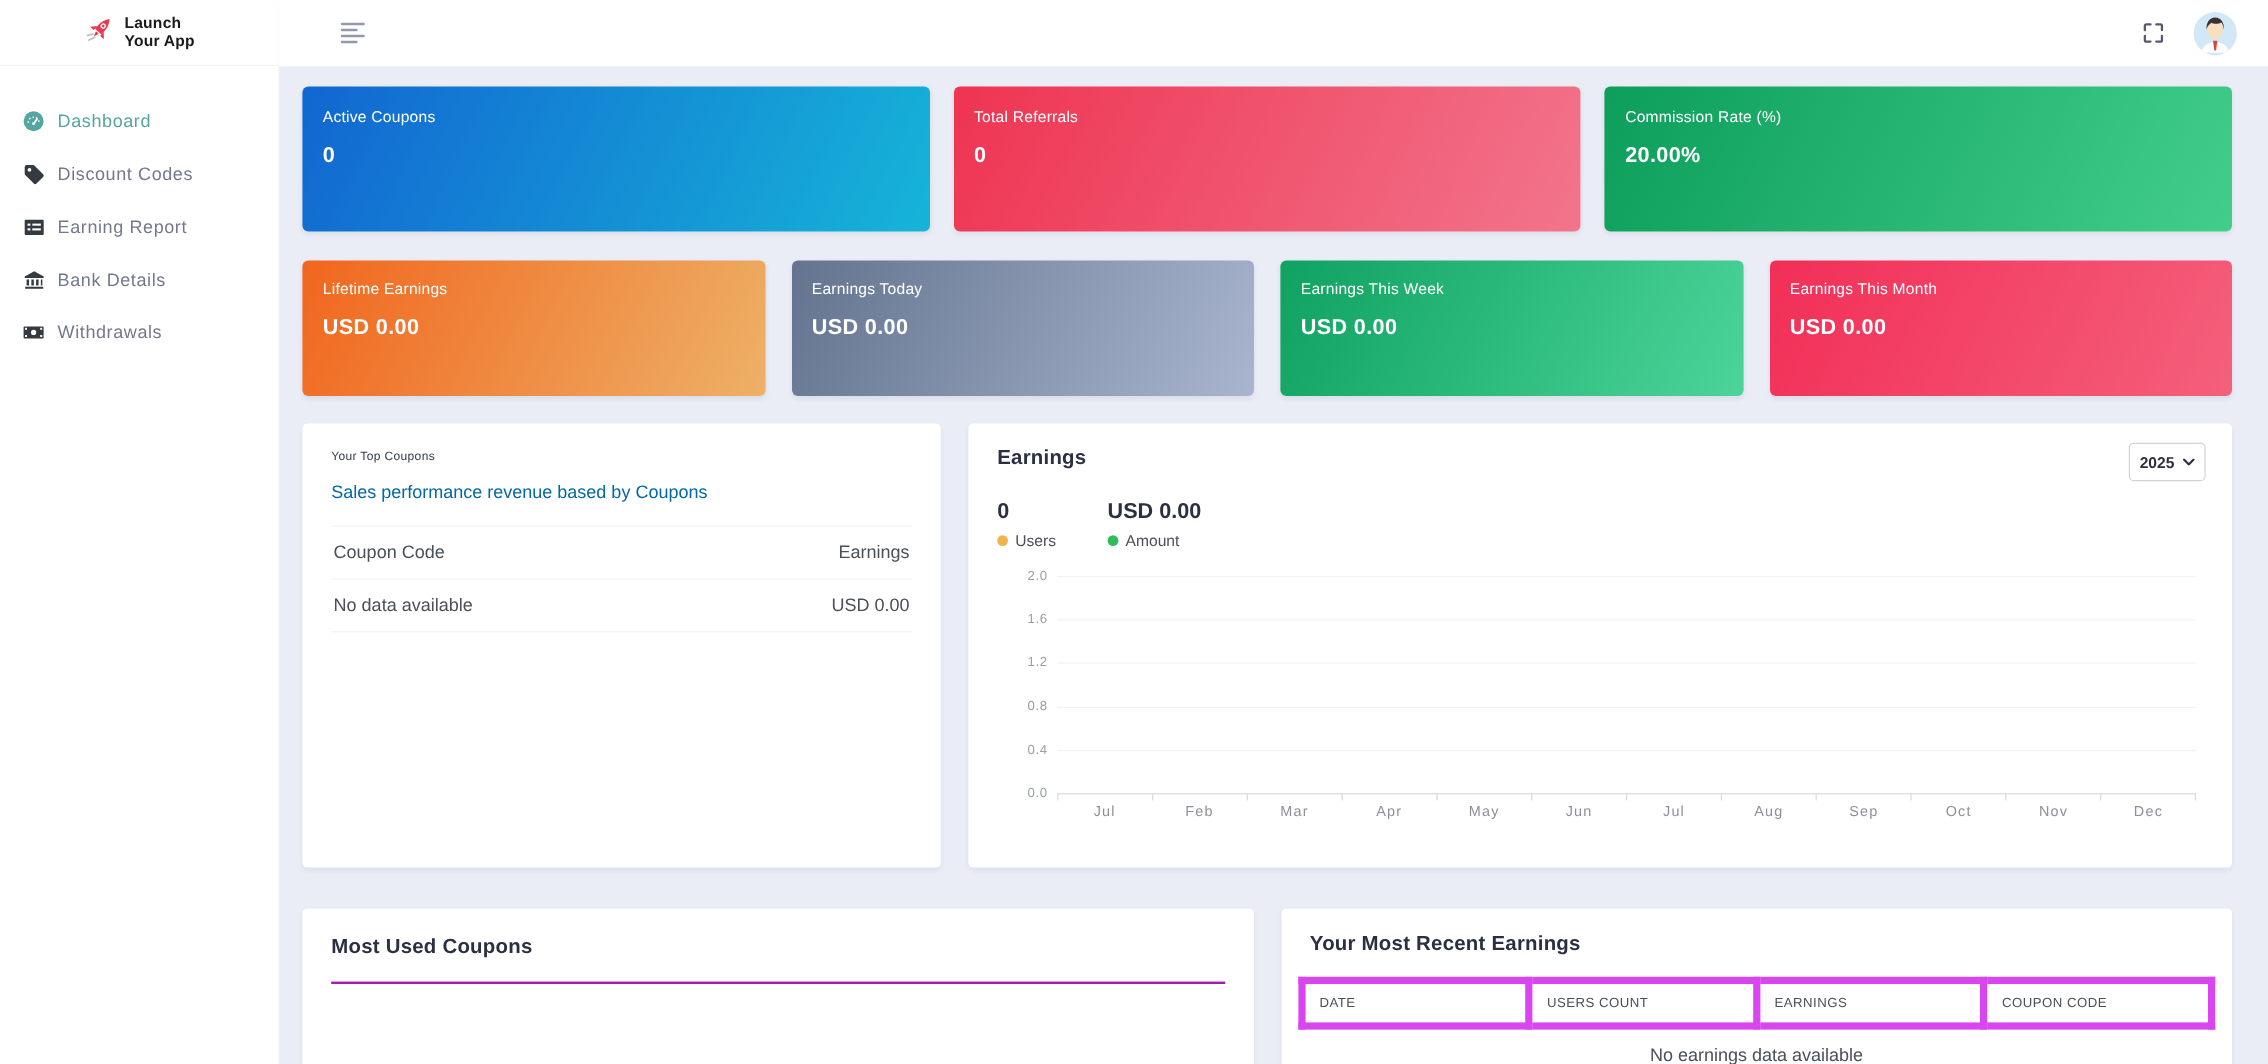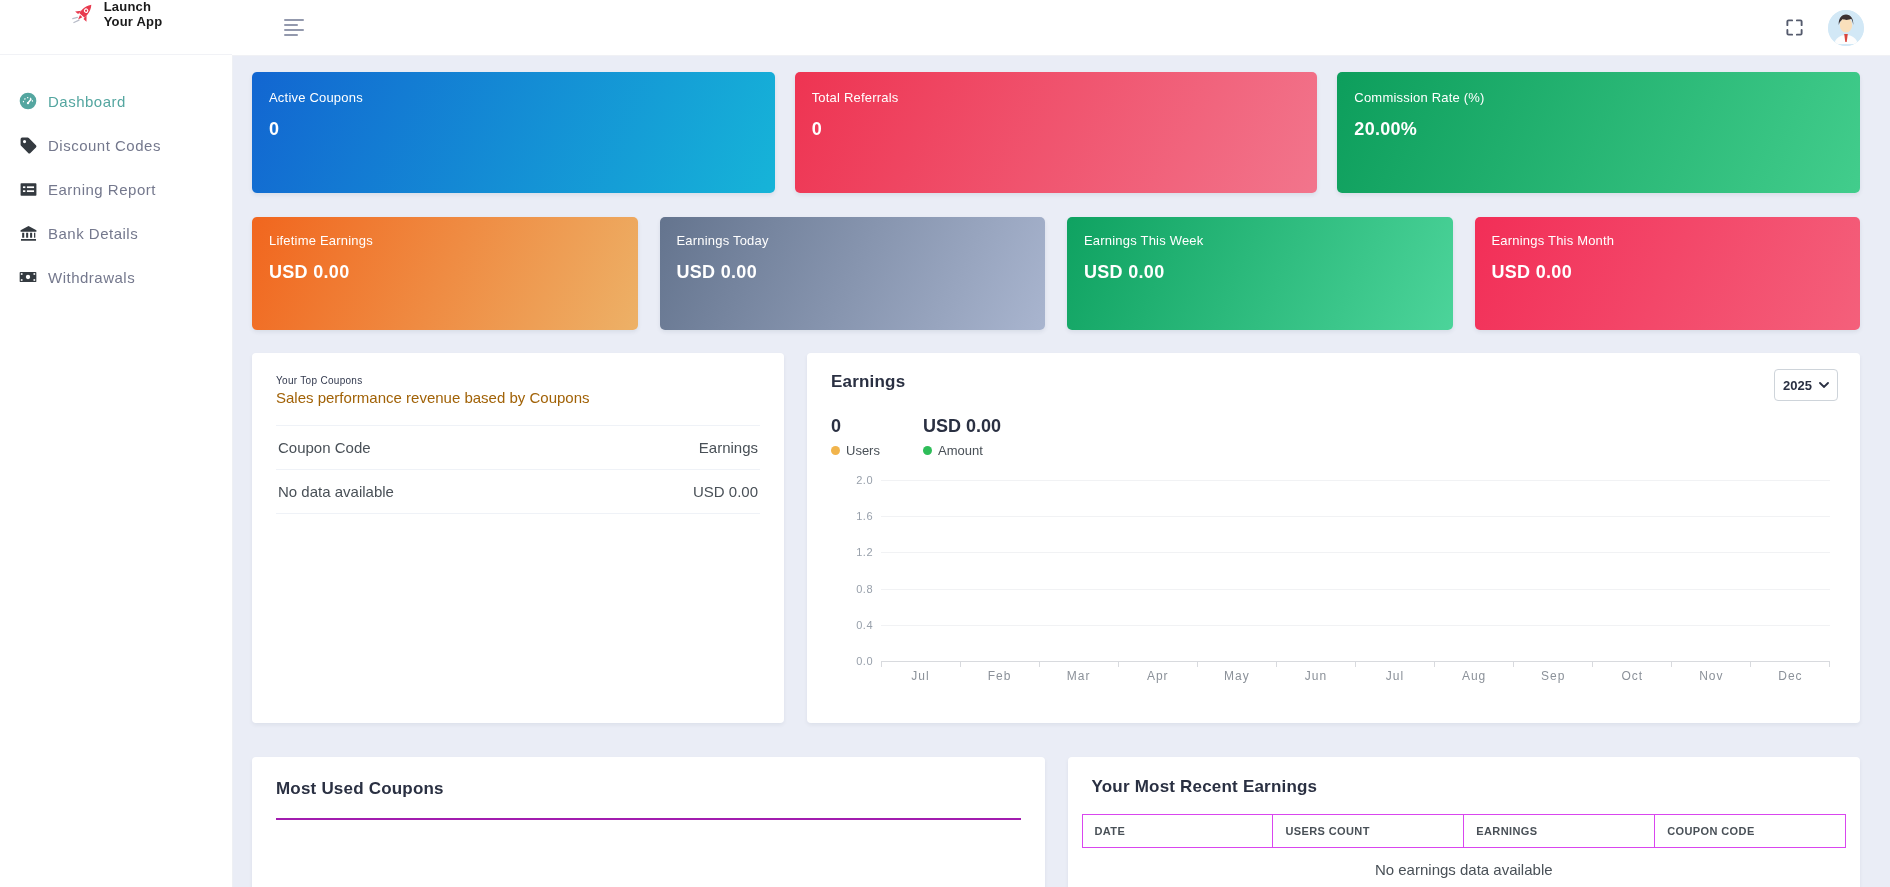--- a/index.html
+++ b/index.html
@@ -11,21 +11,21 @@
   }
   .app { display:flex; width:100%; height:100%; }
 
   
   .sidebar {
     width:232px; min-width:232px; background:#ffffff; height:100%;
     box-shadow:1px 0 0 #eef0f4;
     display:flex; flex-direction:column;
   }
   .logo {
-    height:55px; display:flex; align-items:flex-start; justify-content:center;
+    height:55px; display:flex; align-items:center; justify-content:center;
     gap:7px; border-bottom:1px solid #f1f2f6;
   }
   .logo-text { font-size:13px; font-weight:bold; color:#1a1a1a; line-height:1.15; letter-spacing:.2px; }
   .nav { padding-top:24px; }
   .nav-item {
     height:44px; display:flex; align-items:center; padding-left:17px;
     cursor:pointer;
   }
   .nav-item .nicon { width:22px; display:flex; justify-content:center; margin-right:9px; }
   .nav-item .nlabel { font-size:15px; color:#74788d; letter-spacing:.5px; }
@@ -67,21 +67,21 @@
   .g-slate  { background:linear-gradient(115deg,#64748e 0%,#a9b5cf 100%); }
   .g-green2 { background:linear-gradient(115deg,#0fa261 0%,#4cd49a 100%); }
   .g-red2   { background:linear-gradient(115deg,#f22e57 0%,#f4607b 100%); }
 
   
   .row3 { display:grid; grid-template-columns:532px 1fr; gap:23px; margin-top:23px; }
   .card { background:#fff; border-radius:4px; box-shadow:0 2px 4px rgba(15,34,58,.06); }
 
   .top-coupons { height:370px; padding:22px 24px 0 24px; }
   .tc-title { font-size:10px; font-weight:normal; color:#32394e; letter-spacing:.3px; }
-  .tc-subtitle { font-size:15px; color:#a16207; margin-top:3px; }
+  .tc-subtitle { font-size:15px; color:#0369a1; margin-top:16px; }
   .tc-table { width:100%; border-collapse:collapse; margin-top:19px; }
   .tc-table th, .tc-table td { font-size:15px; color:#495057; padding:13px 2px; text-align:left; }
   .tc-table th { font-weight:400; border-top:1px solid #eff2f7; border-bottom:1px solid #eff2f7; }
   .tc-table td { border-bottom:1px solid #eff2f7; }
   .tc-table .num { text-align:right; }
 
   .earnings-card { height:370px; padding:19px 24px 0 24px; position:relative; }
   .panel-title { font-size:17px; font-weight:bold; color:#2a3042; letter-spacing:.2px; }
   .year-select {
     position:absolute; top:16px; right:22px; width:64px; height:32px;
@@ -111,21 +111,21 @@
   
   .row4 { display:grid; grid-template-columns:1fr 1fr; gap:23px; margin-top:34px; }
   .row4 .card { height:220px; }
   .most-used { padding:22px 24px 0 24px; }
   .mu-head { padding-bottom:19px; border-bottom:2px solid #a21caf; }
 
   .recent-earnings { padding:20px 14px 0 14px; }
   .re-title { padding:0 10px 17px 10px; }
   .re-table { width:100%; border-collapse:collapse; }
   .re-table th {
-    border:1px solid #d946ef; font-size:11px; font-weight:bold; color:#495057;
+    border:6px solid #d946ef; font-size:11px; font-weight:normal; color:#495057;
     text-align:left; padding:10px 12px; letter-spacing:.4px; width:25%;
   }
   .re-table td {
     font-size:15px; color:#495057; text-align:center; padding:13px 10px;
     border:1px solid #eff2f7; border-top:none;
   }
 </style>
 </head>
 <body>
 

